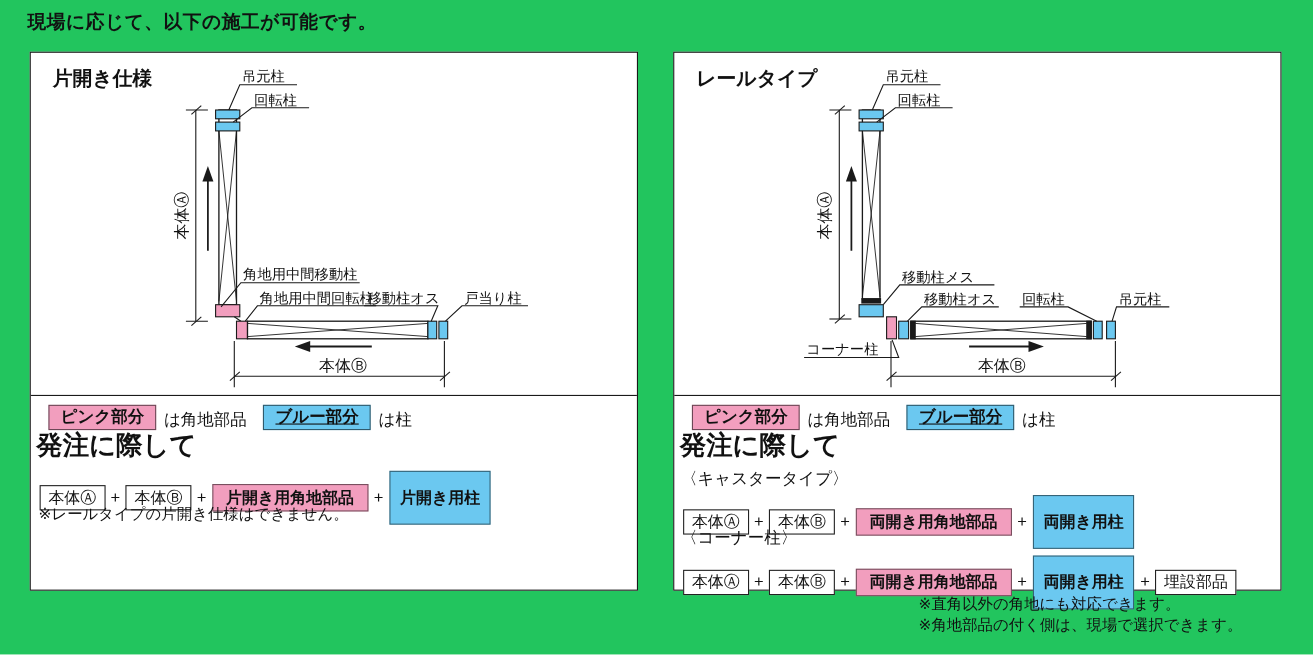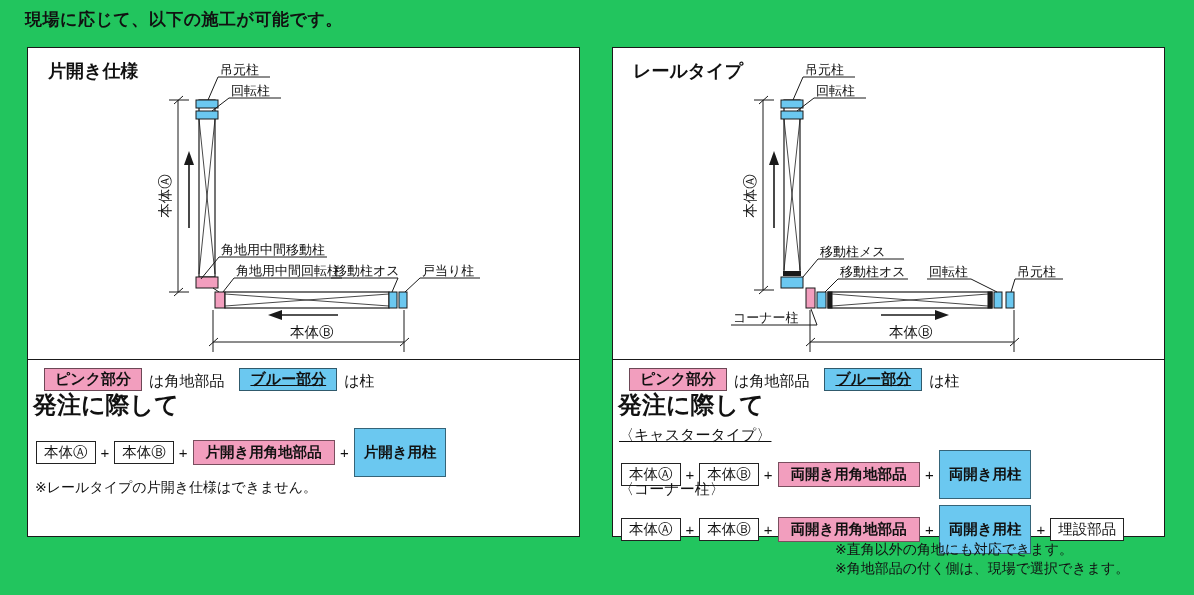--- a/index.html
+++ b/index.html
@@ -16,21 +16,21 @@
   .chip { display:inline-block; text-align:center; padding:1px 10px; font-weight:bold; font-size:15px; border:1px solid rgba(0,0,0,.55); }
   .chip-pink { background:#F29EBE; }
   .chip-blue { background:#6BC8F0;text-decoration:underline; }
   .order-heading { position:absolute; left:5px; top:341px; font-size:24px; font-weight:bold; }
   .type-heading { position:absolute; left:6px; font-size:15px; }
   .formula { position:absolute; left:8px; display:flex; align-items:center; gap:5px; font-size:14.5px; white-space:nowrap; }
   .fchip { display:inline-block; border:1.3px solid #222; background:#fff; padding:1px 7px; }
   .fchip-pink { background:#F29EBE; border:1px solid rgba(0,0,0,.5); font-weight:bold; padding:2px 12px; }
   .fchip-blue { background:#6BC8F0; border:1px solid rgba(0,0,0,.5); font-weight:bold; padding:14px 9px; }
   .plus { font-size:15px; }
-  .note { position:absolute; left:7px; top:431px; font-size:14px; }
+  .note { position:absolute; left:7px; top:411px; font-size:14px; }
   .footnotes { position:absolute; left:835px; top:540px; font-size:14px; line-height:19px; }
   svg text { font-size:13px; fill:#111; }
   svg .big { font-size:14.5px; }
 </style>
 </head>
 <body>
 
 <div class="page">
 
   <div class="page-title">現場に応じて、以下の施工が可能です。</div>
@@ -198,21 +198,21 @@
 
     <div class="legend-row">
       <span class="chip chip-pink">ピンク部分</span>
       <span>は角地部品</span>
       <span class="chip chip-blue" style="margin-left:8px;">ブルー部分</span>
       <span>は柱</span>
     </div>
 
     <div class="order-heading">発注に際して</div>
 
-    <div class="type-heading" style="top:378px;text-decoration:underline;">〈キャスタータイプ〉</div>
+    <div class="type-heading" style="top:378px;">〈キャスタータイプ〉</div>
     <div class="formula" style="top:402px;">
       <span class="fchip">本体Ⓐ</span>
       <span class="plus">+</span>
       <span class="fchip">本体Ⓑ</span>
       <span class="plus">+</span>
       <span class="fchip fchip-pink">両開き用角地部品</span>
       <span class="plus">+</span>
       <span class="fchip fchip-blue">両開き用柱</span>
     </div>
 

